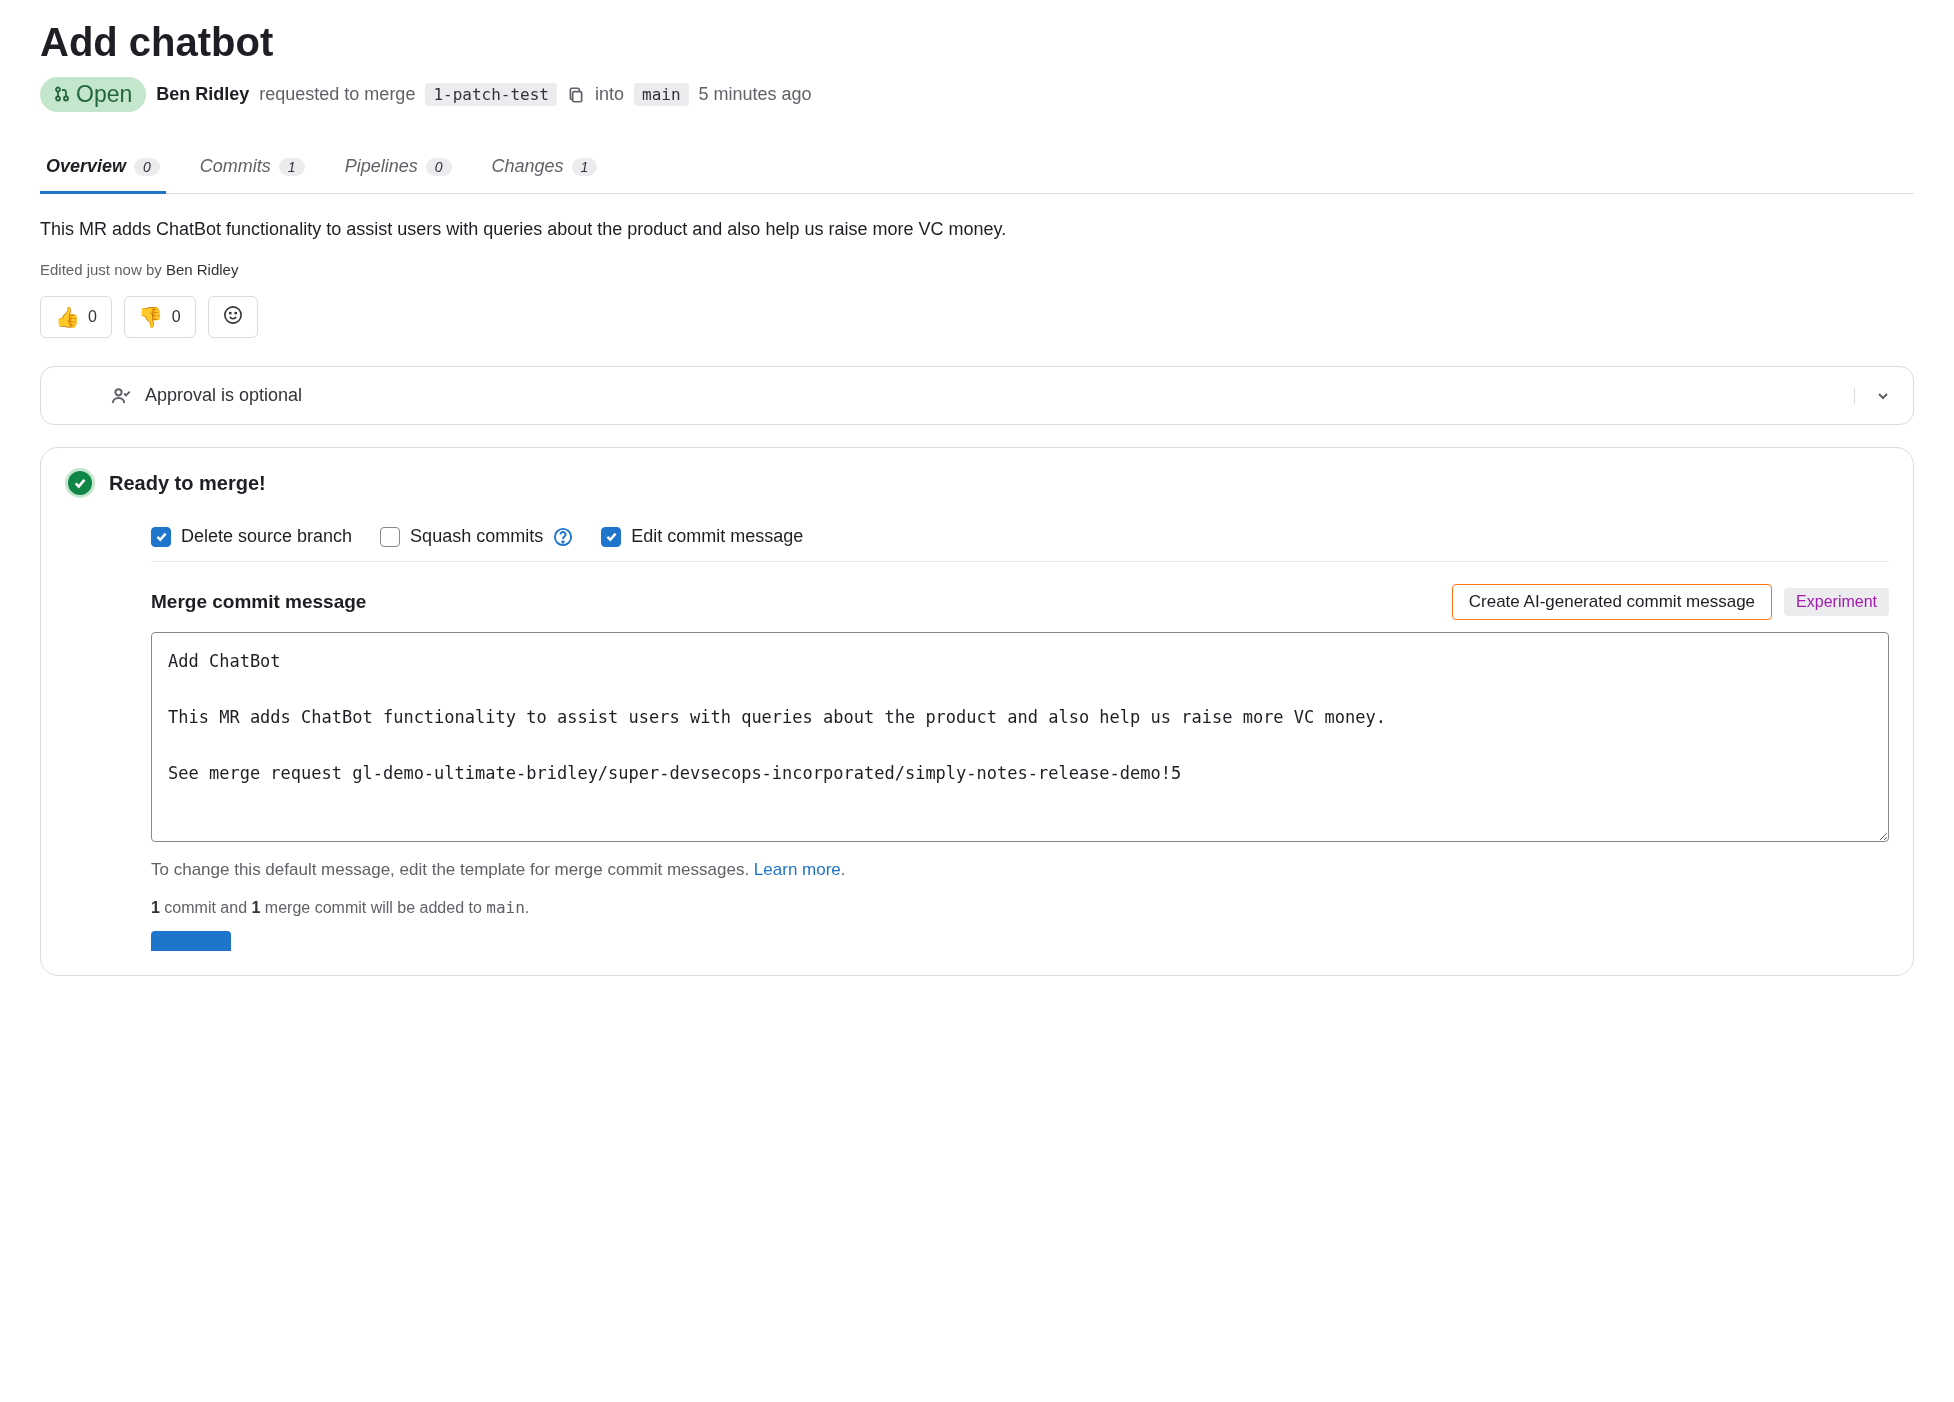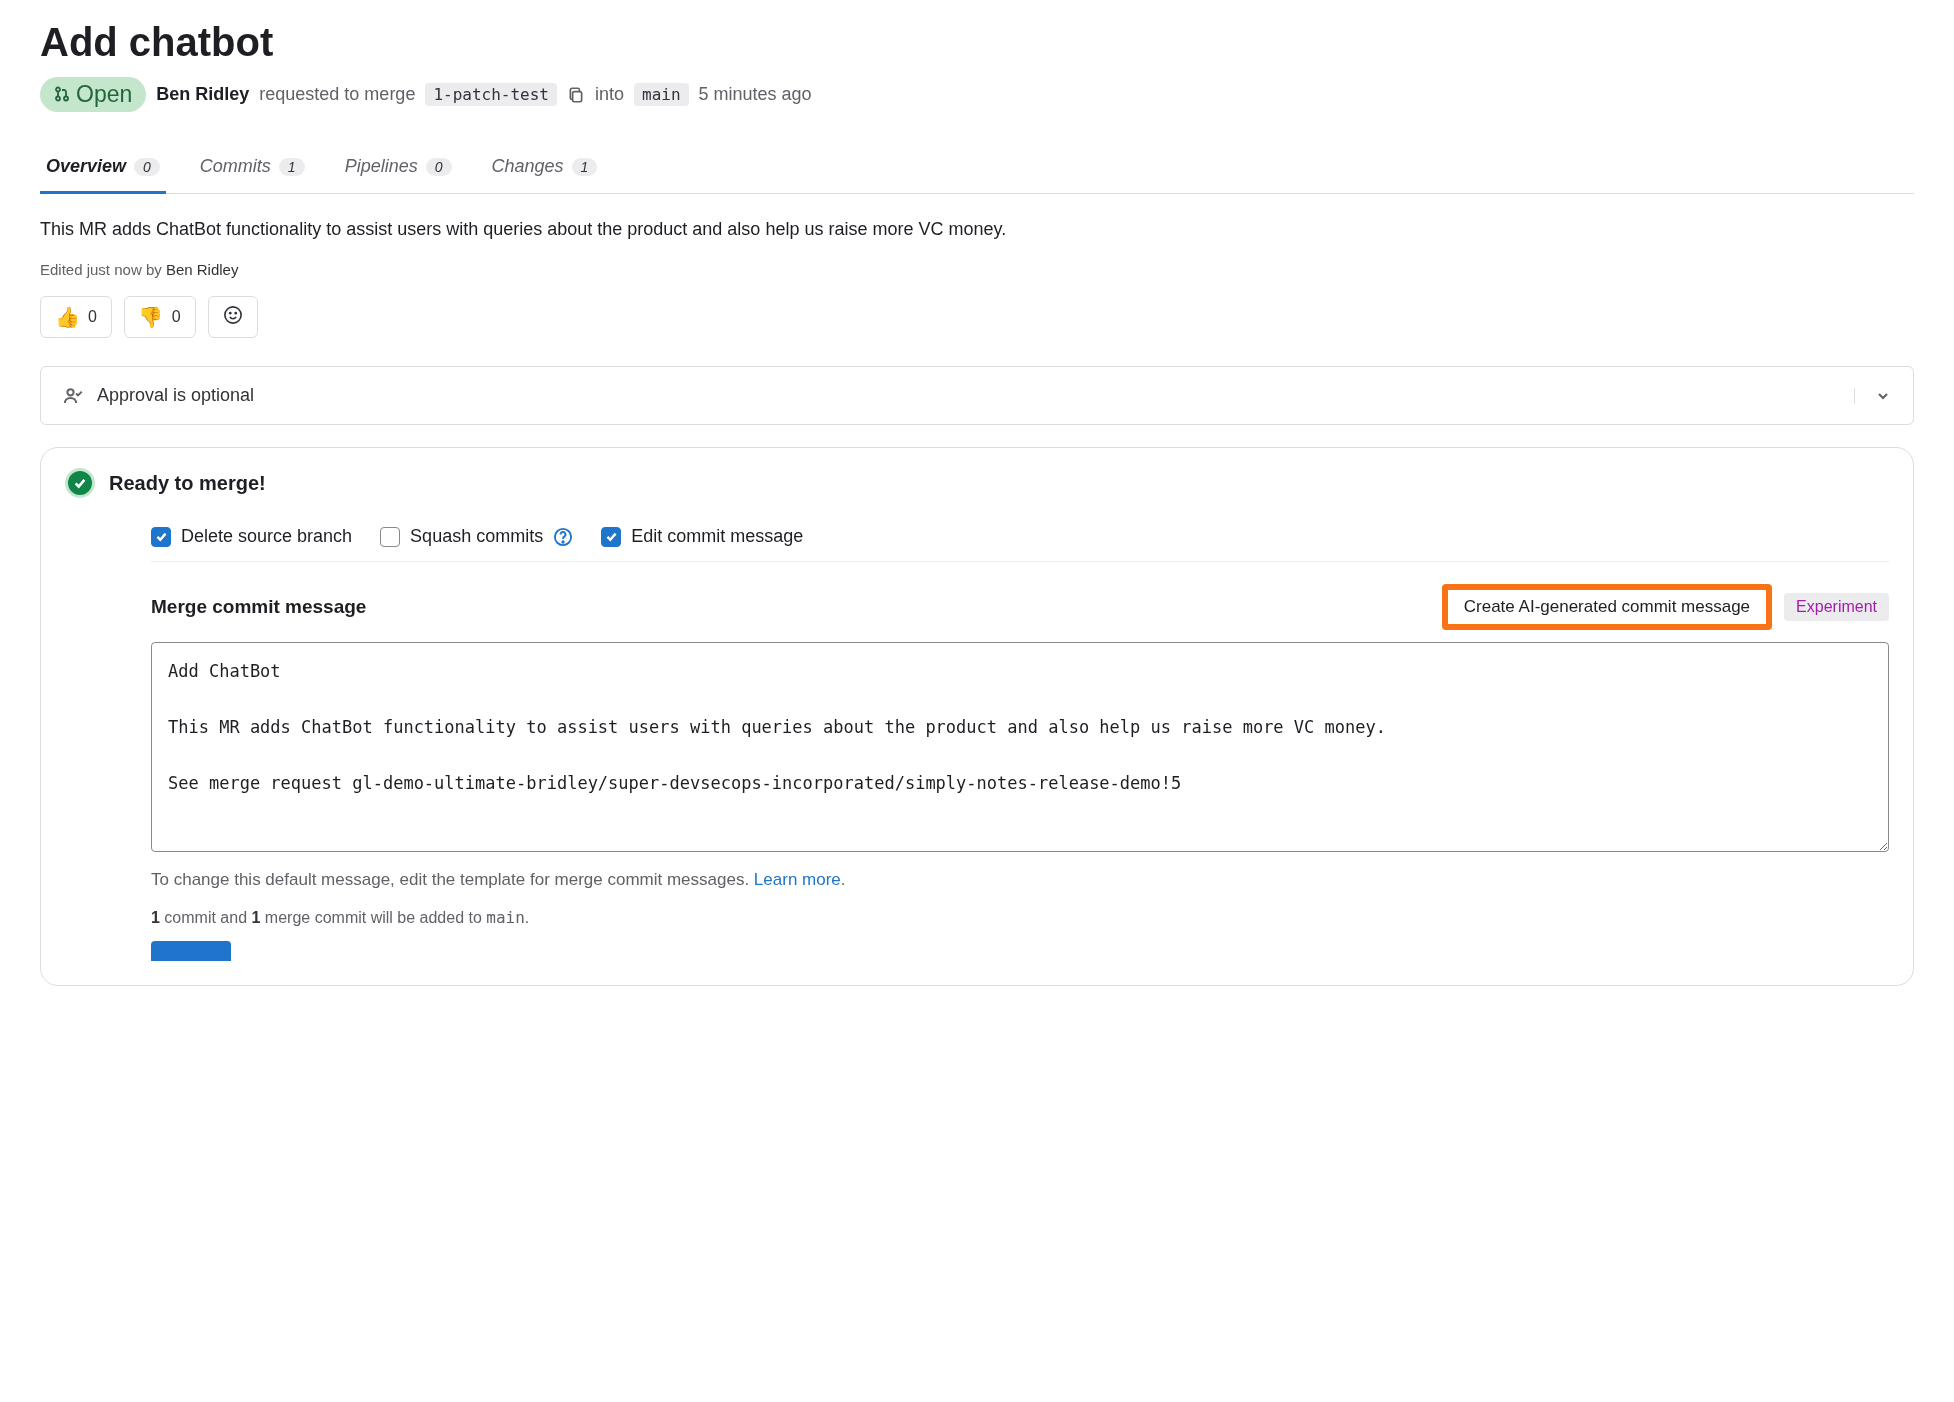--- a/index.html
+++ b/index.html
@@ -119,22 +119,23 @@
       padding: 8px 14px;
       font-size: 16px;
       cursor: pointer;
       color: #333238;
     }
     .reaction-btn .emoji { font-size: 20px; }
     .reaction-btn svg { width: 20px; height: 20px; }
 
     .panel {
       border: 1px solid #dcdcde;
-      border-radius: 6px;
+      border-radius: 14px;
       margin-top: 28px;
+      padding-left: 48px;
     }
     .approval-row {
       display: flex;
       align-items: center;
       padding: 18px 22px;
       font-size: 18px;
       color: #333238;
     }
     .approval-icon {
       display: inline-flex;
@@ -227,21 +228,21 @@
       margin-top: 22px;
       gap: 12px;
     }
     .commit-msg-label {
       font-size: 19px;
       font-weight: 700;
       color: #1f1e24;
       margin-right: auto;
     }
     .ai-btn {
-      border: 6px solid #f97316;
+      border: 1px solid #f97316;
       background: #fff;
       padding: 7px 16px;
       border-radius: 4px;
       font-size: 17px;
       cursor: pointer;
       color: #1f1e24;
     }
     .experiment-badge {
       background: #ececef;
       color: #a21caf;

